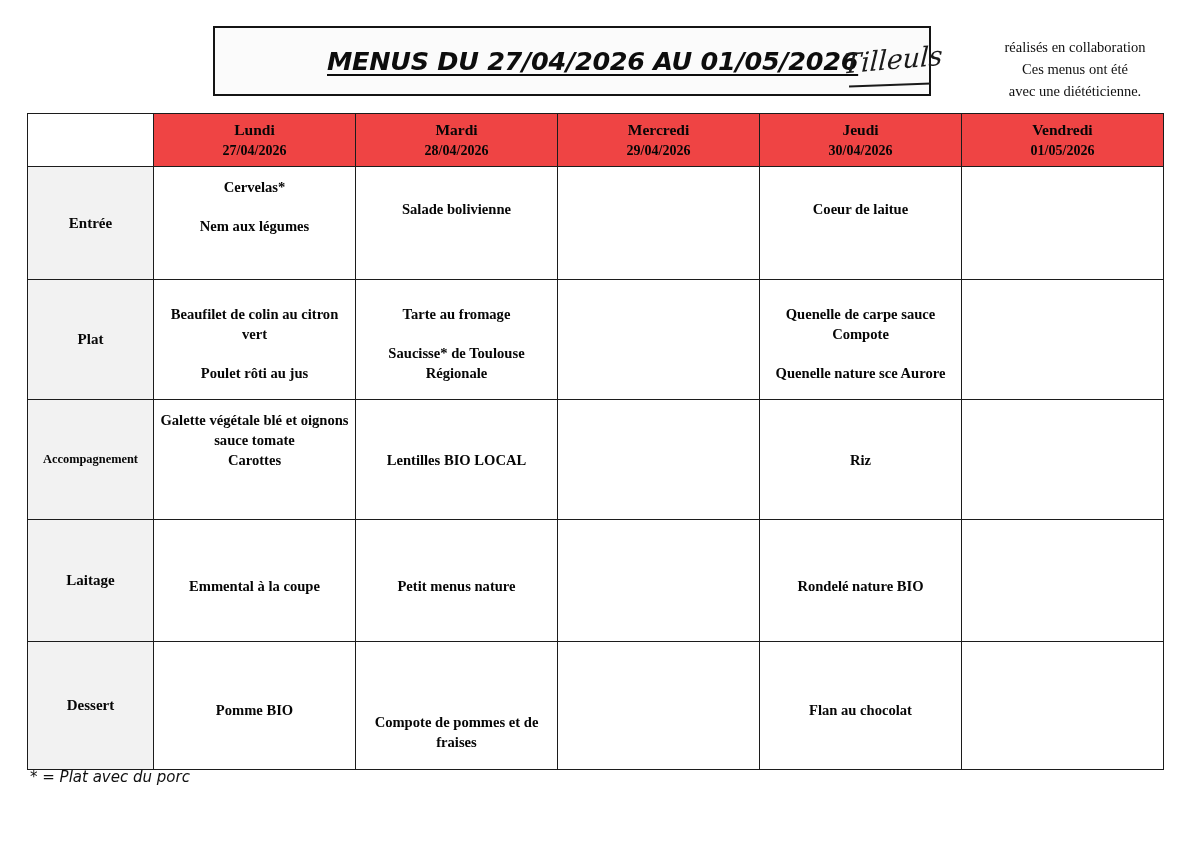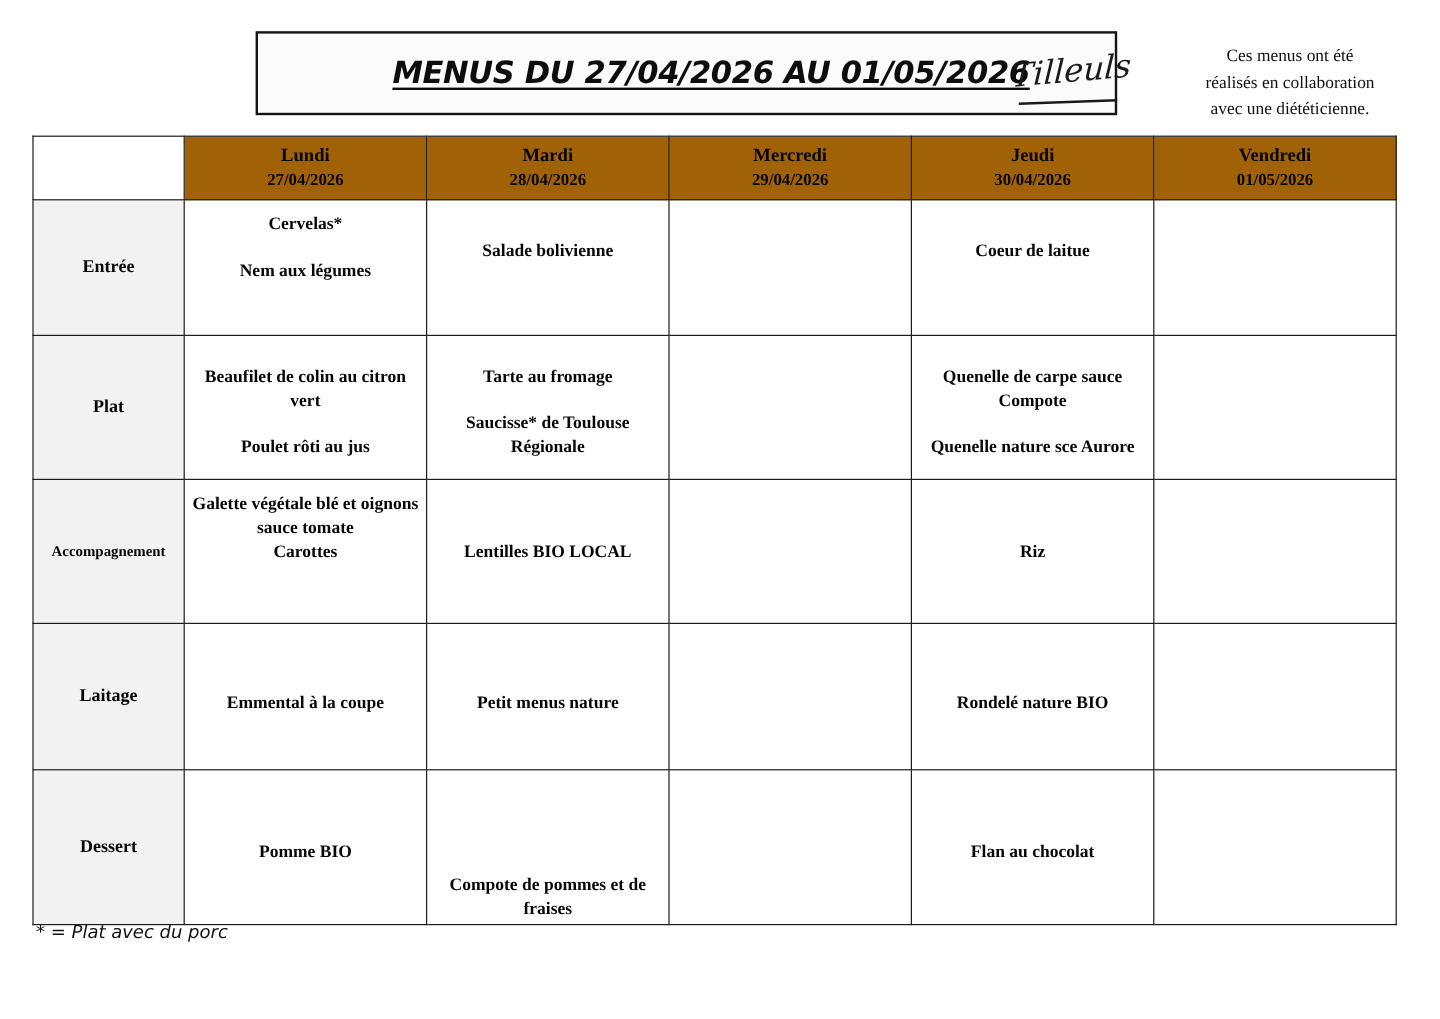--- a/index.html
+++ b/index.html
@@ -143,21 +143,21 @@
     padding: 2px 4px;
     font-weight: bold;
     color: #060606;
     box-sizing: border-box;
   }
   col.col-cat   { width: 126px; }
   col.col-day   { width: 202px; }
 
   thead th {
     height: 53px;
-    background: #a16207;
+    background: #ef4444;
     font-size: 15.5px;
     line-height: 21px;
     font-weight: bold;
   }
   thead th.cat-head {
     background: #ffffff;
   }
   .day-name { display: block; font-size: 15.5px; }
   .day-date { display: block; font-size: 14px; }
 
@@ -204,22 +204,22 @@
 <div class="header">
 
 
   <div class="title-box">
     <span class="title-text">MENUS DU 27/04/2026 AU 01/05/2026</span>
     <span class="title-hand">Tilleuls</span>
     <span class="title-hand-underline"></span>
   </div>
 
   <div class="dietician-note">
+    <div>réalisés en collaboration</div>
     <div>Ces menus ont été</div>
-    <div>réalisés en collaboration</div>
     <div>avec une diététicienne.</div>
   </div>
 
 </div>
 
 <table class="menu-table">
   <colgroup>
     <col class="col-cat">
     <col class="col-day">
       <col class="col-day">
@@ -318,21 +318,21 @@
       </td>
       <td class="menu-cell"></td>
     </tr>
 
     <tr class="r-dessert">
       <td class="cat-cell va-mid">Dessert</td>
       <td class="menu-cell va-top">
         <span class="line" style="margin-top:48px">Pomme BIO</span>
       </td>
       <td class="menu-cell va-top">
-        <span class="line" style="margin-top:76px">Compote de pommes et de fraises</span>
+        <span class="line" style="margin-top:60px">Compote de pommes et de fraises</span>
       </td>
       <td class="menu-cell"></td>
       <td class="menu-cell va-top">
         <span class="line" style="margin-top:48px">Flan au chocolat</span>
       </td>
       <td class="menu-cell"></td>
     </tr>
 
   </tbody>
 </table>

